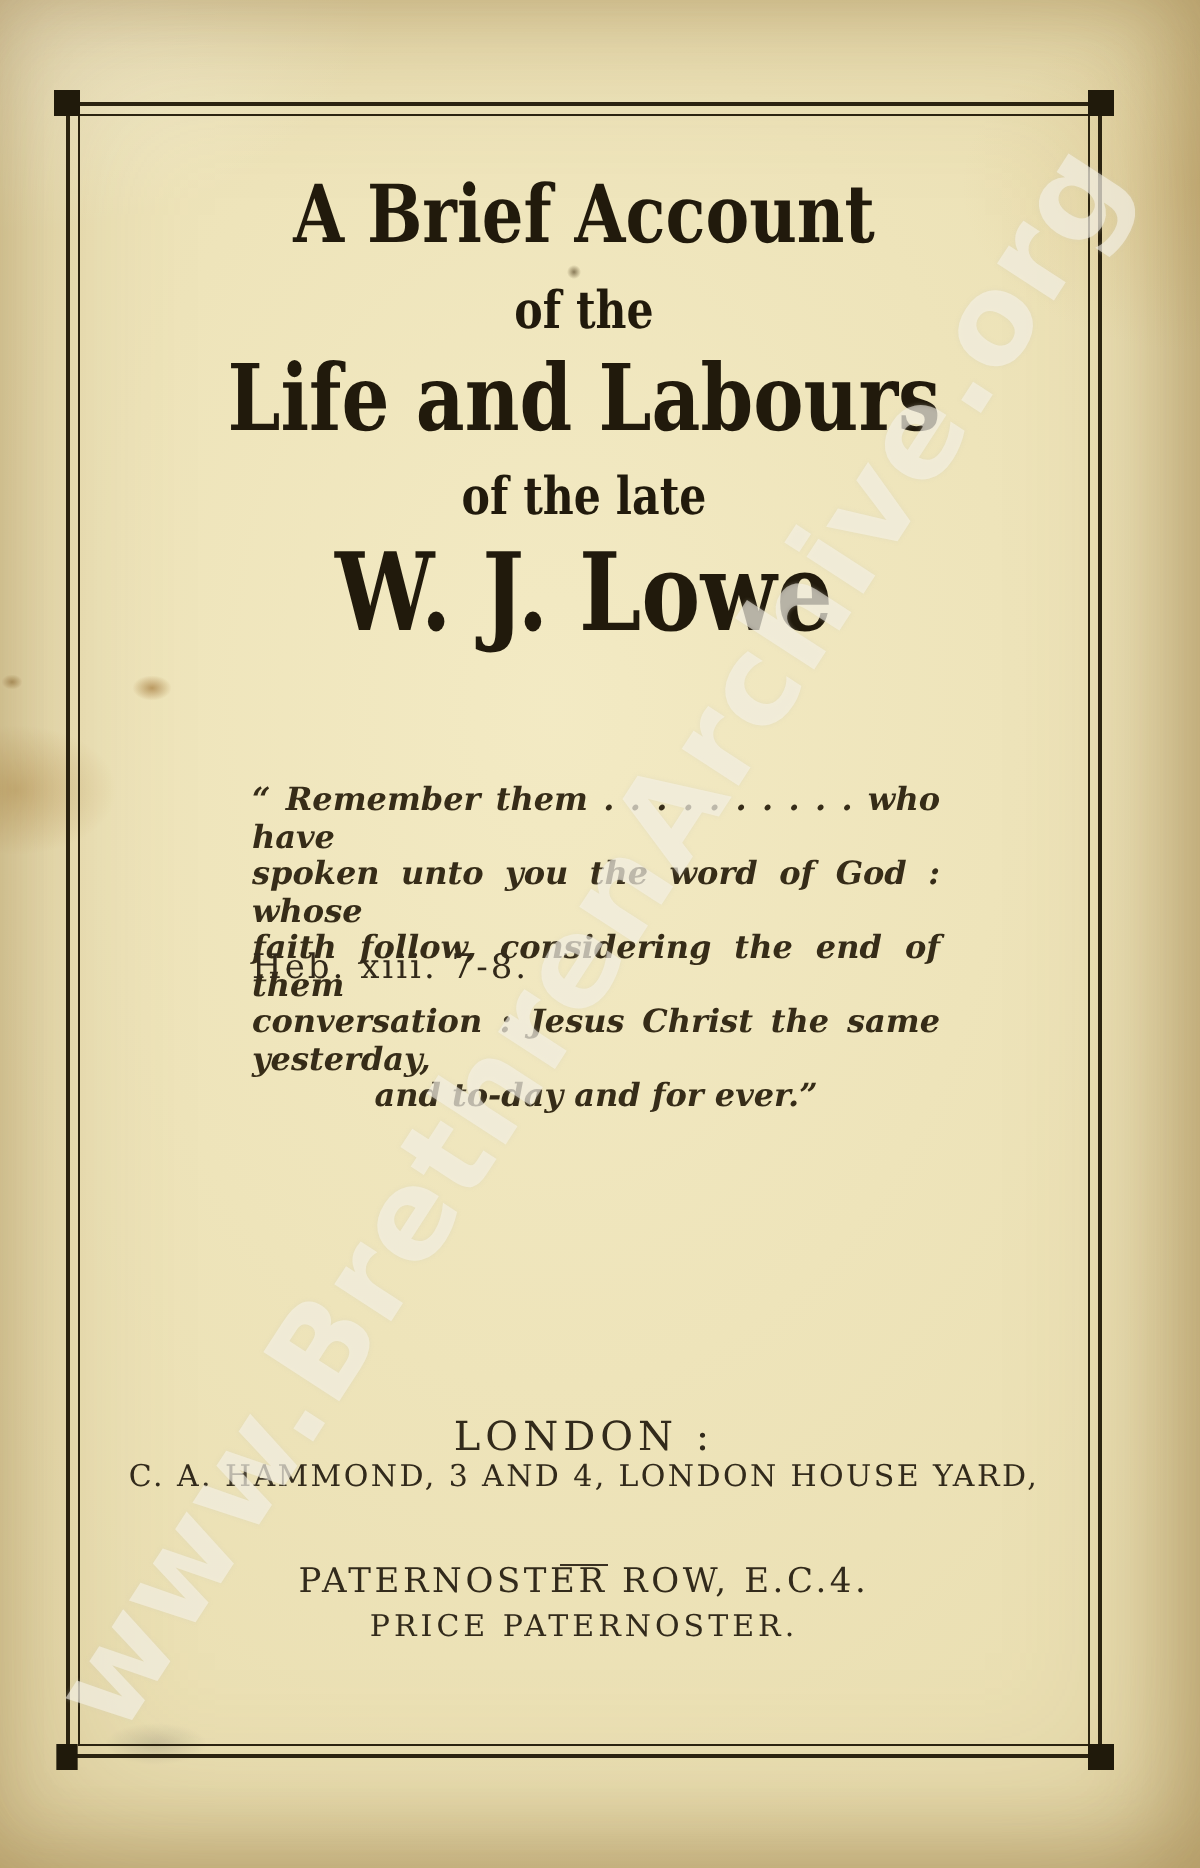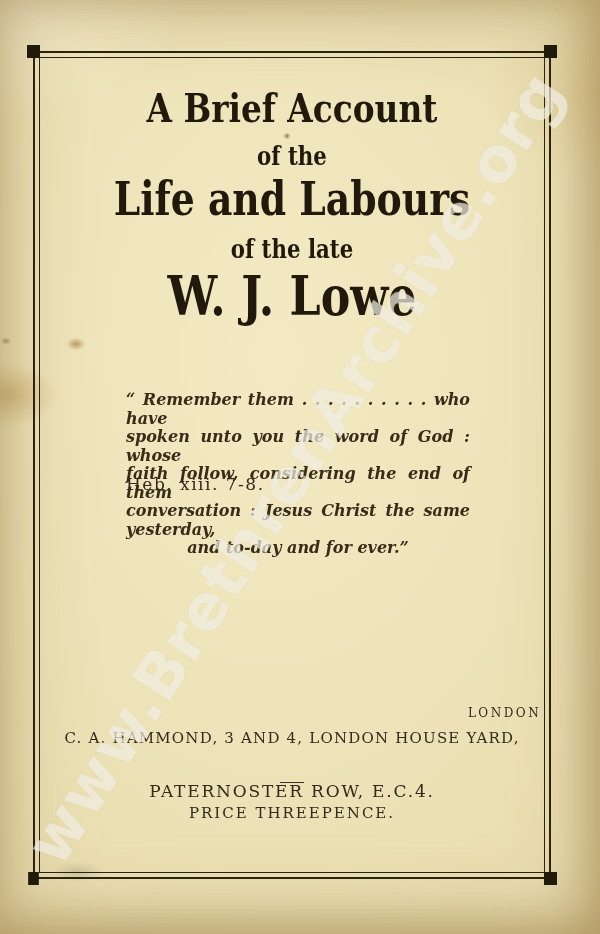--- a/index.html
+++ b/index.html
@@ -48,21 +48,21 @@
 
   .quote{position:absolute;left:96px;top:391px;width:344px;
     font-style:italic;font-weight:bold;font-size:16px;line-height:18.5px;
     color:#362c18;}
   .quote .ln{text-align:justify;text-align-last:justify;}
   .quote .ln.last{text-align:center;text-align-last:auto;}
   .qref{position:absolute;left:96px;top:474px;width:360px;text-align:left;
     font-size:17px;letter-spacing:1.5px;color:#32291a;}
 
   .imp{color:#322a1b;white-space:nowrap;}
-  .imp1{top:706px;font-size:12px;letter-spacing:2.5px;text-align:right;}
+  .imp1{top:706px;font-size:20px;letter-spacing:2.5px;}
   .imp2{top:729px;font-size:15px;letter-spacing:1.2px;}
   .imp3{top:781px;font-size:17px;letter-spacing:1.8px;}
   .rule{position:absolute;left:50%;top:782px;width:24px;height:0;
     border-top:1.5px solid #3a3122;transform:translateX(-50%);}
   .imp4{top:804px;font-size:15px;letter-spacing:2px;}
 
   
   .watermark{position:absolute;left:295px;top:468px;
     transform:translate(-50%,-50%) rotate(-57deg);
     font-family:"DejaVu Sans","Liberation Sans",sans-serif;
@@ -98,19 +98,19 @@
       <div class="ln">faith follow, considering the end of them</div>
       <div class="ln">conversation : Jesus Christ the same yesterday,</div>
       <div class="ln last">and to-day and for ever.”</div>
     </div>
     <div class="qref">Heb. xiii. 7-8.</div>
 
     <div class="center imp imp1">LONDON :</div>
     <div class="center imp imp2">C. A. HAMMOND, 3 AND 4, LONDON HOUSE YARD,</div>
     <div class="center imp imp3">PATERNOSTER ROW, E.C.4.</div>
     <div class="rule"></div>
-    <div class="center imp imp4">PRICE THREEPENCE.</div>
+    <div class="center imp imp4">PRICE PATERNOSTER.</div>
 
   </div>
 
   <div class="watermark">www.BrethrenArchive.org</div>
 
 </div>
 
 </body></html>

